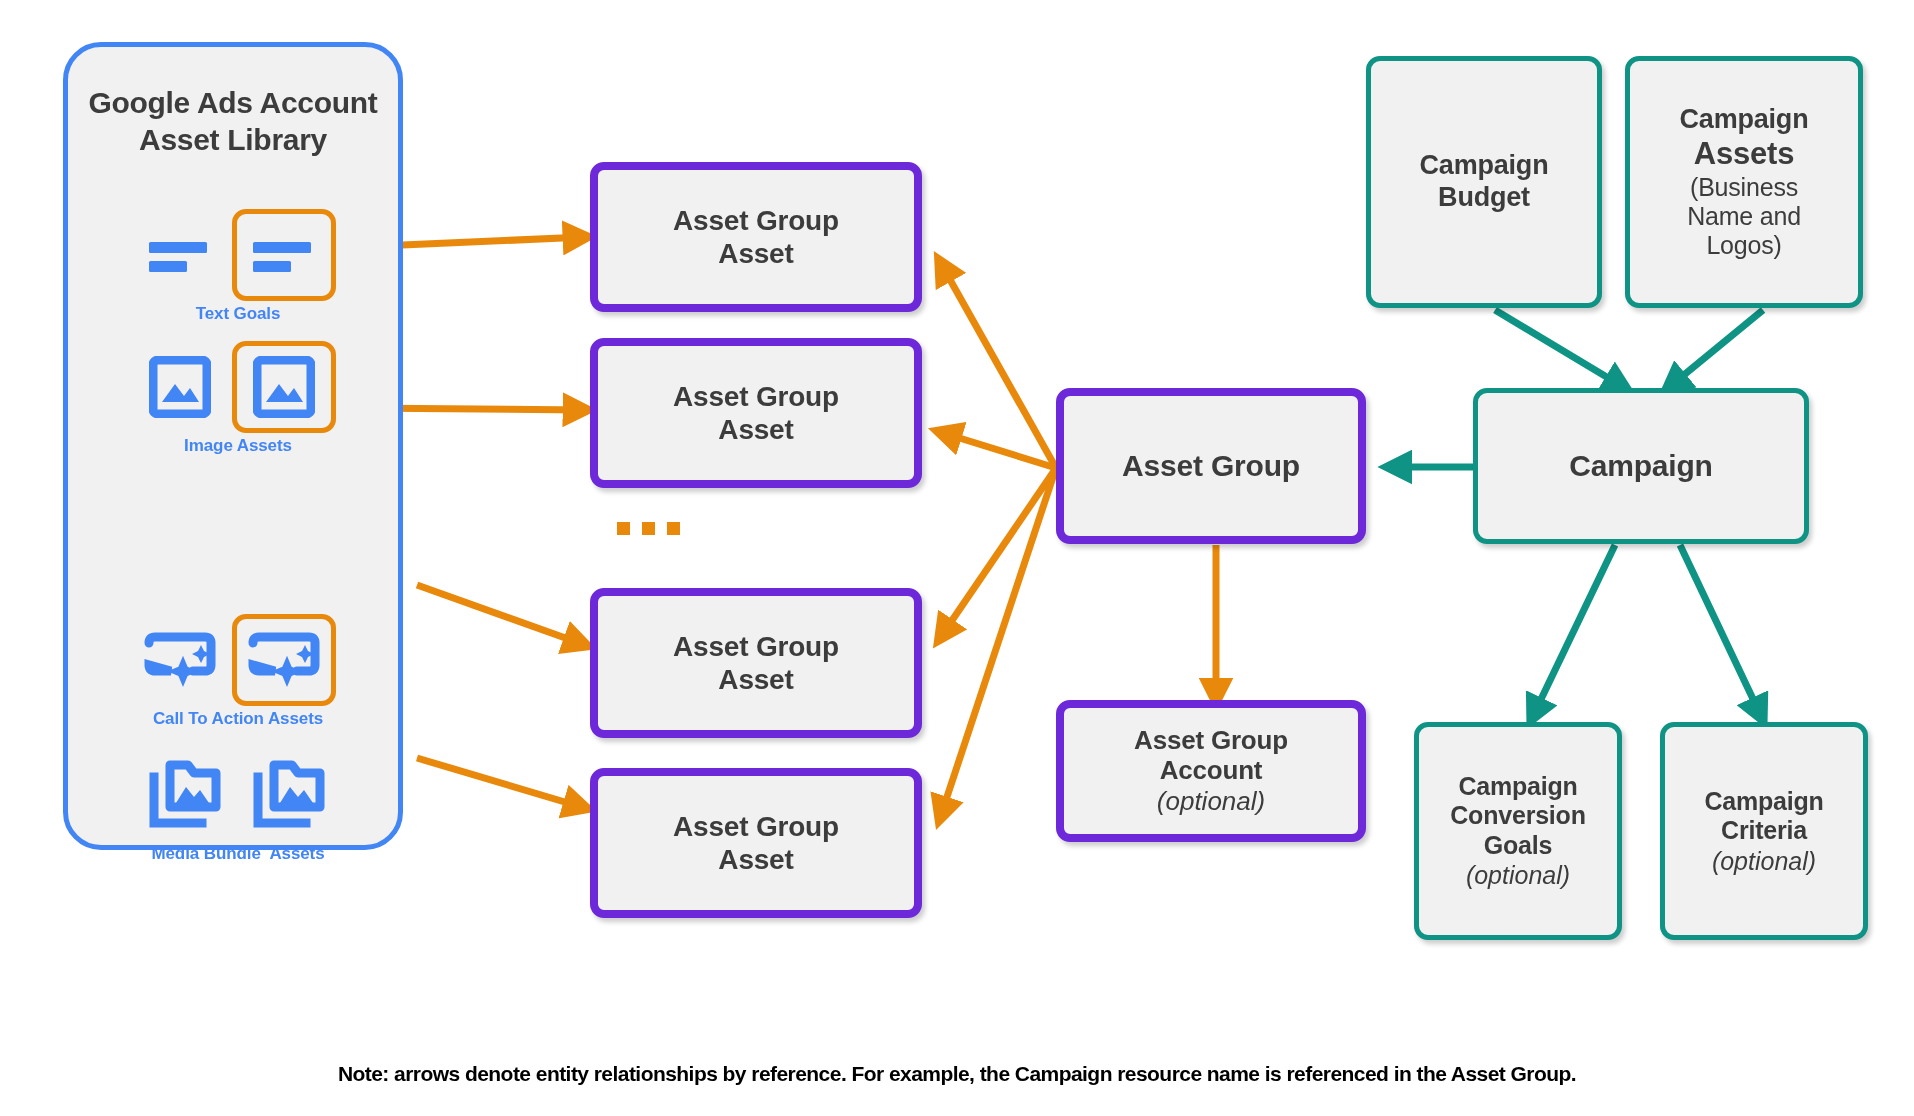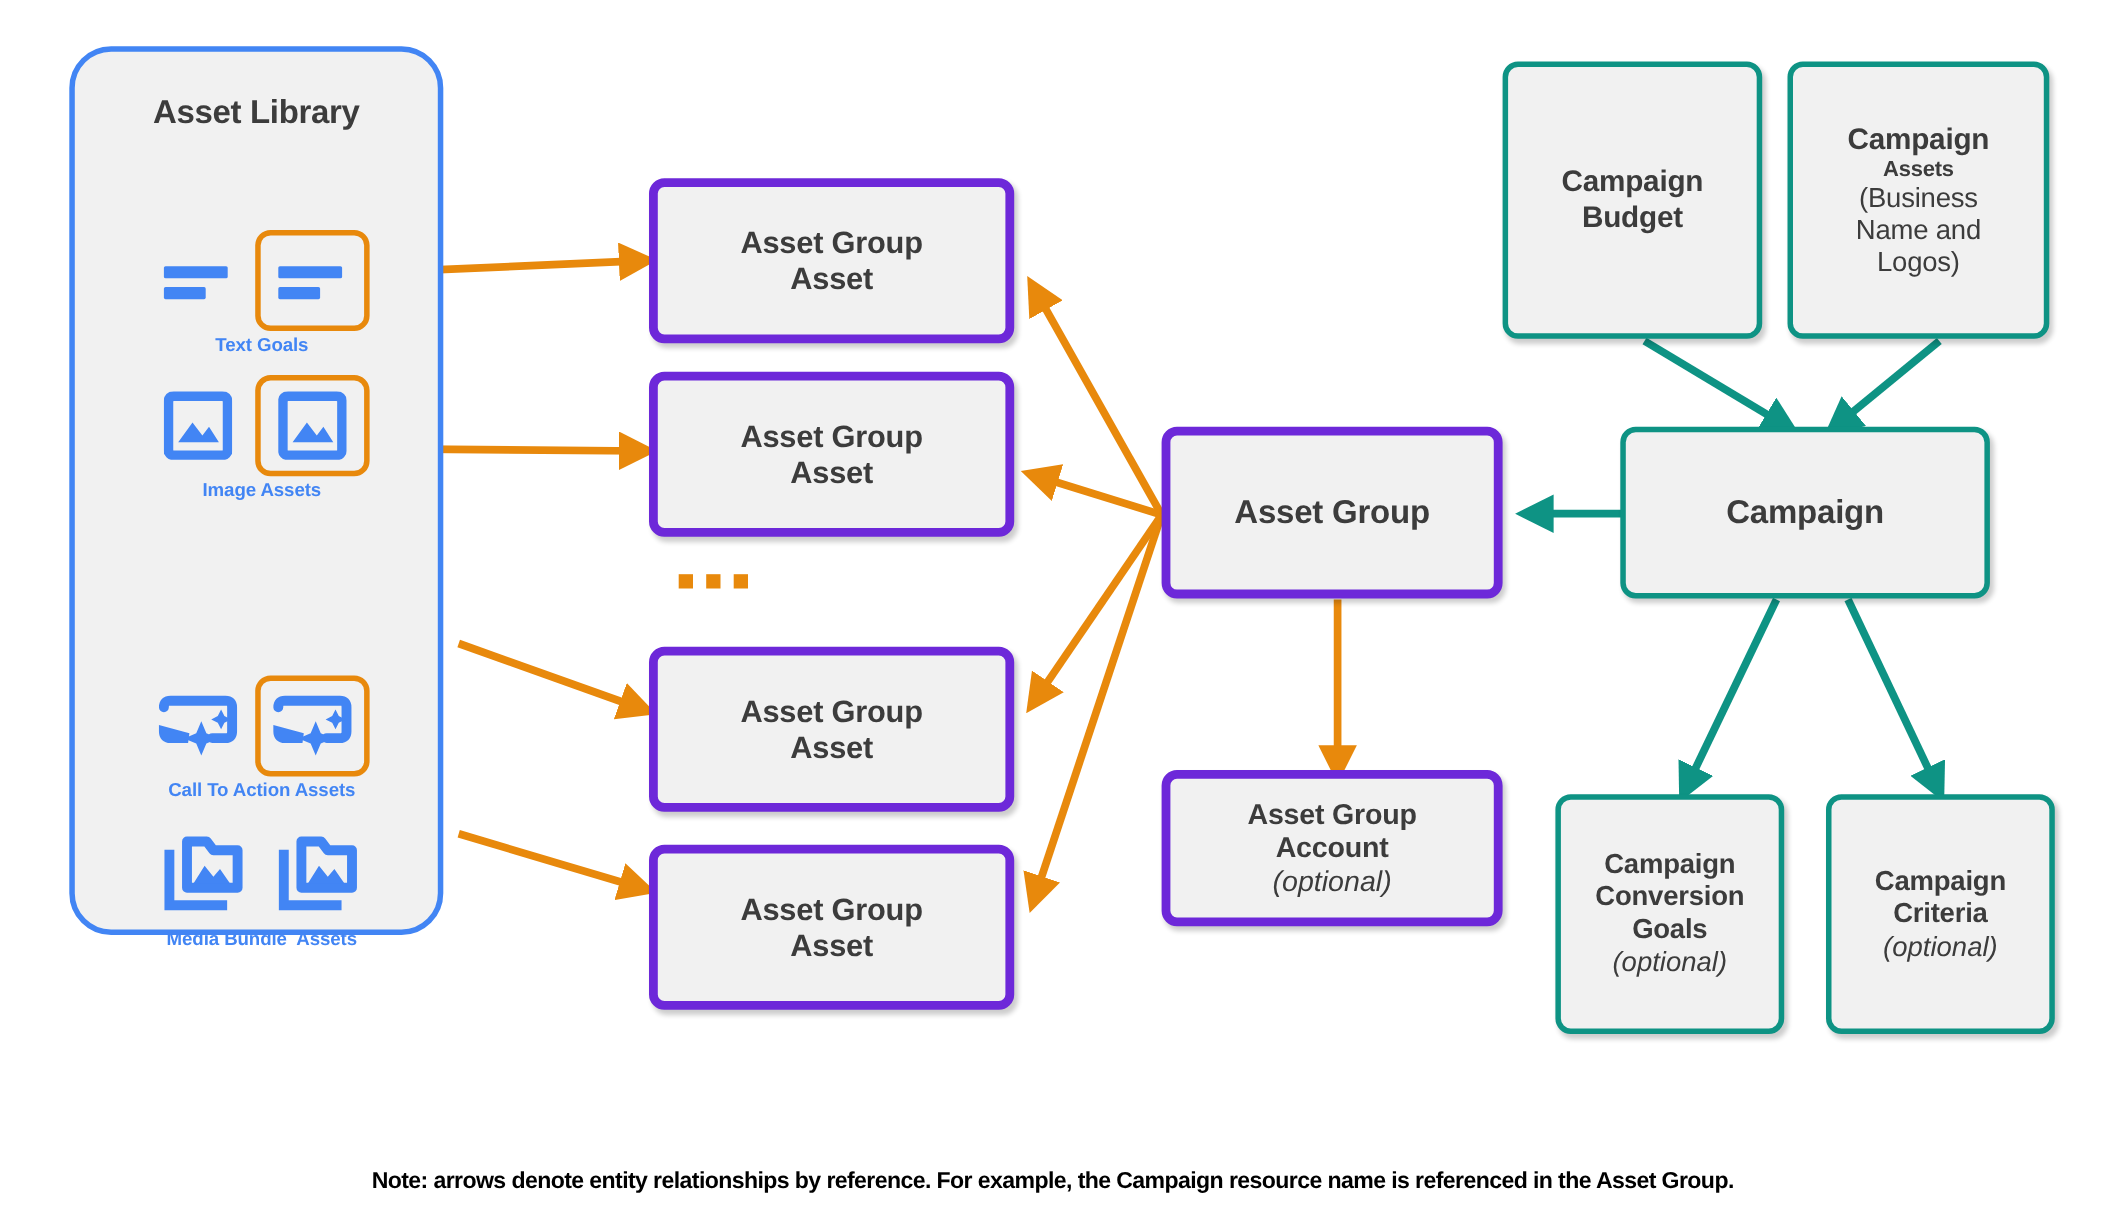--- a/index.html
+++ b/index.html
@@ -205,20 +205,21 @@
       <path d="M1477,467 L1390,467"></path>
 
       <path d="M1615,545 L1532,718"></path>
 
       <path d="M1680,545 L1762,718"></path>
     </g>
   </svg>
 
   <div id="asset-library">
     <div id="library-title">
+      <div>Google Ads Account</div>
       <div>Asset Library</div>
     </div>
 
     <div class="asset-row" style="top:165px;">
       <div class="asset-icons">
         <div class="icon-wrap">
           <svg width="66" height="50" viewBox="0 0 66 50">
             <rect x="2" y="12" width="58" height="11" rx="1.5" fill="#4285F4"></rect>
             <rect x="2" y="31" width="38" height="11" rx="1.5" fill="#4285F4"></rect>
           </svg>
@@ -329,21 +330,21 @@
     <div class="opt" style="font-size:26px;">(optional)</div>
   </div>
 
   <div class="node teal-node" style="left:1366px; top:56px; width:236px; height:252px;">
     <div class="title" style="font-size:27px;">Campaign</div>
     <div class="title" style="font-size:27px;">Budget</div>
   </div>
 
   <div class="node teal-node" style="left:1625px; top:56px; width:238px; height:252px;">
     <div class="title" style="font-size:27px;">Campaign</div>
-    <div class="title" style="font-size:20px;">Assets</div>
+    <div class="title" style="font-size:31px;">Assets</div>
     <div class="sub" style="font-size:25px;">(Business</div>
     <div class="sub" style="font-size:25px;">Name and</div>
     <div class="sub" style="font-size:25px;">Logos)</div>
   </div>
 
   <div class="node teal-node" style="left:1473px; top:388px; width:336px; height:156px;">
     <div class="title" style="font-size:30px;">Campaign</div>
   </div>
 
   <div class="node teal-node" style="left:1414px; top:722px; width:208px; height:218px;">

